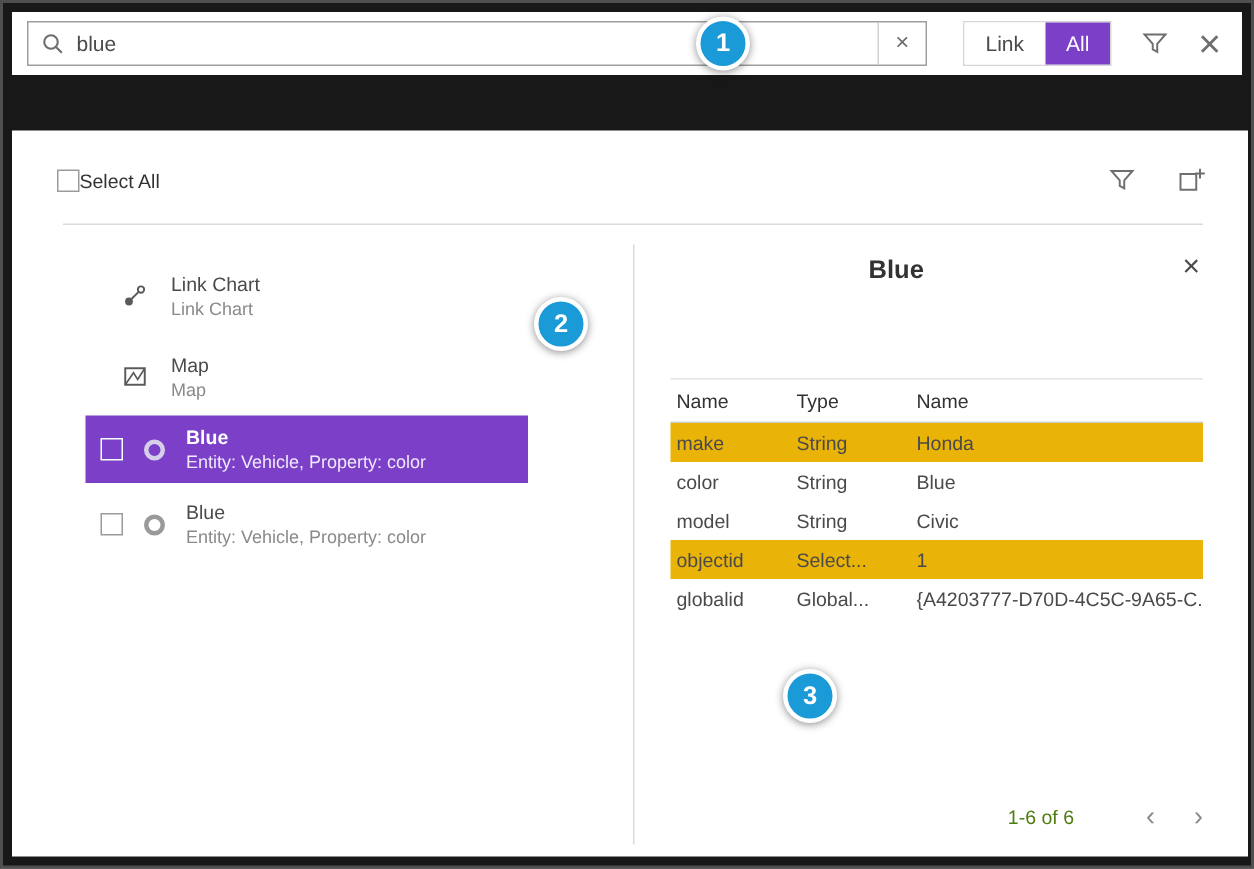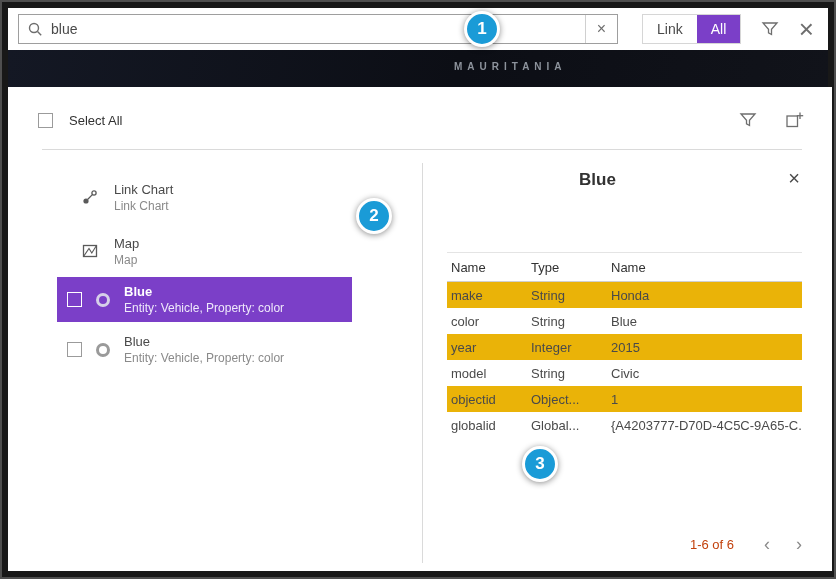--- a/index.html
+++ b/index.html
@@ -27,21 +27,21 @@
 
   
   .map-strip { position:absolute; left:6px; right:6px; top:48px; height:37px;
                background:linear-gradient(100deg,#141824 0%,#0c0e15 55%,#11131a 100%); }
   .country-label { position:absolute; left:446px; top:11px; color:#8d939c;
                    font-size:10px; letter-spacing:5px; font-weight:bold; }
 
   
   .modal { position:absolute; left:6px; top:85px; width:824px; height:484px; background:#fff; }
 
-  .select-all-row { position:absolute; left:30px; top:26px; display:flex; align-items:center; gap:16px; }
+  .select-all-row { position:absolute; left:30px; top:26px; display:flex; align-items:center; }
   .cb { width:15px; height:15px; border:1px solid #9b9b9b; background:#fff; display:inline-block; cursor:pointer; }
   .cb.on-purple { border-color:#fff; background:transparent; }
   .select-all-label { font-size:13px; color:#323232; }
 
   .panel-actions { position:absolute; right:28px; top:24px; display:flex; gap:28px; }
   .panel-actions .icon-wrap { cursor:pointer; display:flex; }
 
   .panel-divider { position:absolute; left:34px; right:30px; top:62px; border-top:1px solid #dadada; }
 
   
@@ -69,21 +69,21 @@
                   font-size:17px; font-weight:bold; color:#323232; }
   .detail-close { position:absolute; right:32px; top:4px; font-size:20px; color:#4a4a4a;
                   cursor:pointer; font-weight:300; }
   .table { position:absolute; left:24px; right:30px; top:48px; }
   .trow { display:grid; grid-template-columns:80px 80px 1fr; align-items:center;
           height:26px; padding-left:4px; font-size:13px; color:#4a4a4a; }
   .trow.head { height:30px; color:#323232; border-top:1px solid #e4e4e4; border-bottom:1px solid #cfcfcf;margin-top:41px; }
   .trow.alt { background:#eab308; }
   .tcell { white-space:nowrap; overflow:hidden; }
   .pagination { position:absolute; right:30px; top:372px; display:flex; align-items:center; gap:26px; }
-  .page-label { font-size:13px; color:#c2410c; margin-right:4px; }
+  .page-label { font-size:13px; color:#4d7c0f; margin-right:22px; }
   .page-btn { font-size:18px; color:#8a8a8a; cursor:pointer; line-height:18px; }
 
   
   .badge { position:absolute; width:36px; height:36px; border-radius:50%; background:var(--callout);
            border:3px solid #fff; color:#fff; font-size:17px; font-weight:bold;
            display:flex; align-items:center; justify-content:center;
            box-shadow:0 1px 6px rgba(0,0,0,.45); z-index:50; }
   #badge-1 { left:462px; top:9px; }
   #badge-2 { left:354px; top:196px; }
   #badge-3 { left:520px; top:444px; }
@@ -111,23 +111,20 @@
       <span class="toggle-btn active">All</span>
     </div>
     <span class="bar-filter">
       <svg width="18" height="18" viewBox="0 0 18 18">
         <path d="M2 3h14l-5.5 6.2v5.3l-3-1.6V9.2z" fill="none" stroke="#6e6e6e" stroke-width="1.3"></path>
       </svg>
     </span>
     <span class="bar-close">×</span>
   </div>
 
-  <div class="map-strip">
-    <span class="country-label">MAURITANIA</span>
-  </div>
 
   <div class="modal">
 
     <div class="select-all-row">
       <span class="cb"></span>
       <span class="select-all-label">Select All</span>
     </div>
 
     <div class="panel-actions">
       <span class="icon-wrap">
@@ -206,33 +203,28 @@
         <div class="trow alt">
           <span class="tcell">make</span>
           <span class="tcell">String</span>
           <span class="tcell">Honda</span>
         </div>
         <div class="trow">
           <span class="tcell">color</span>
           <span class="tcell">String</span>
           <span class="tcell">Blue</span>
         </div>
-        <div class="trow alt">
-          <span class="tcell">year</span>
-          <span class="tcell">Integer</span>
-          <span class="tcell">2015</span>
-        </div>
         <div class="trow">
           <span class="tcell">model</span>
           <span class="tcell">String</span>
           <span class="tcell">Civic</span>
         </div>
         <div class="trow alt">
           <span class="tcell">objectid</span>
-          <span class="tcell">Object...</span>
+          <span class="tcell">Select...</span>
           <span class="tcell">1</span>
         </div>
         <div class="trow">
           <span class="tcell">globalid</span>
           <span class="tcell">Global...</span>
           <span class="tcell">{A4203777-D70D-4C5C-9A65-C...</span>
         </div>
       </div>
 
       <div class="pagination">

